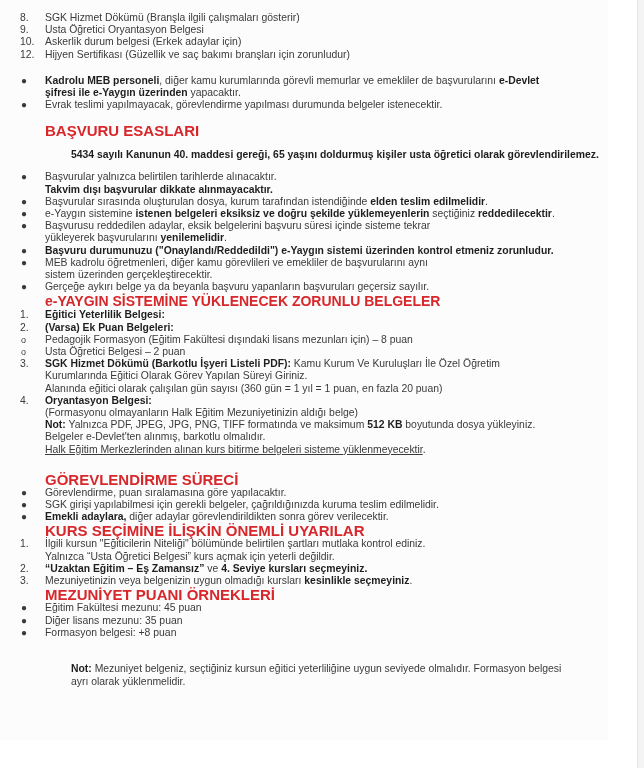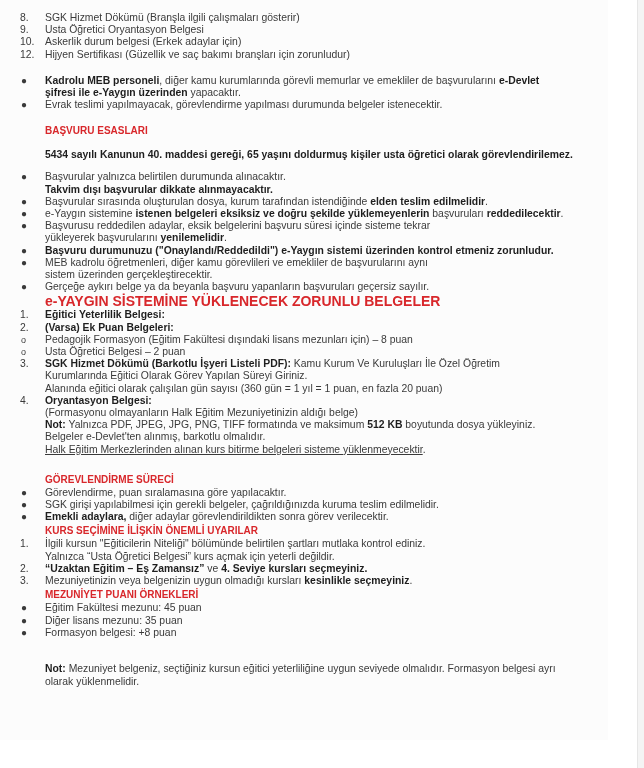--- a/index.html
+++ b/index.html
@@ -21,27 +21,27 @@
   .content {
     position: absolute; left: 0; top: 0; width: 610px;
     font-size: 10.4px; line-height: 12.2px;
   }
   .row { position: relative; padding-left: 45px; margin: 0; }
   .row .mark {
     position: absolute; left: 20px; top: 0; width: 22px;
   }
   .bullet .mark { left: 21px; font-size: 10px; }
   .sub .mark { left: 21px; font-size: 9px; }
-  .plain { padding-left: 45px; }
+  .plain { padding-left: 71px; }
   b, .b { font-weight: bold; color: #1e1e1e; }
   .u { text-decoration: underline; margin-top: 34px; }
   h2 {
     margin: 0; padding-left: 45px;
     color: #d8272b; font-weight: bold;
-    font-size: 10px; line-height: 15px;
+    font-size: 15px; line-height: 15px;
   }
   h2.big { font-size: 14px; line-height: 16px; }
 </style>
 </head>
 <body>
 
 <div class="page"></div>
 <div class="sidebar-edge"></div>
 
 <div class="content">
@@ -64,30 +64,30 @@
     <span class="mark">●</span>
     <span>Evrak teslimi yapılmayacak, görevlendirme yapılması durumunda belgeler istenecektir.</span>
   </p>
 
   <div style="height:12px"></div>
 
   <h2>BAŞVURU ESASLARI</h2>
   <p class="plain b">5434 sayılı Kanunun 40. maddesi gereği, 65 yaşını doldurmuş kişiler usta öğretici olarak görevlendirilemez.</p>
   <p class="row bullet">
     <span class="mark">●</span>
-    <span>Başvurular yalnızca belirtilen durumunda alınacaktır.</span><br>
+    <span>Başvurular yalnızca belirtilen tarihlerde alınacaktır.</span><br>
     <b>Takvim dışı başvurular dikkate alınmayacaktır.</b>
   </p>
   <p class="row bullet">
     <span class="mark">●</span>
     <span>Başvurular sırasında oluşturulan dosya, kurum tarafından istendiğinde </span><b>elden teslim edilmelidir</b><span>.</span>
   </p>
   <p class="row bullet">
     <span class="mark">●</span>
-    <span>e-Yaygın sistemine </span><b>istenen belgeleri eksiksiz ve doğru şekilde yüklemeyenlerin</b><span> başvuruları </span><b>reddedilecektir</b><span>.</span>
+    <span>e-Yaygın sistemine </span><b>istenen belgeleri eksiksiz ve doğru şekilde yüklemeyenlerin</b><span> seçtiğiniz </span><b>reddedilecektir</b><span>.</span>
   </p>
   <p class="row bullet" style="padding-right:160px">
     <span class="mark">●</span>
     <span>Başvurusu reddedilen adaylar, eksik belgelerini başvuru süresi içinde sisteme tekrar yükleyerek başvurularını </span><b>yenilemelidir</b><span>.</span>
   </p>
   <p class="row bullet">
     <span class="mark">●</span>
     <b>Başvuru durumunuzu ("Onaylandı/Reddedildi") e-Yaygın sistemi üzerinden kontrol etmeniz zorunludur.</b>
   </p>
   <p class="row bullet" style="padding-right:150px">

